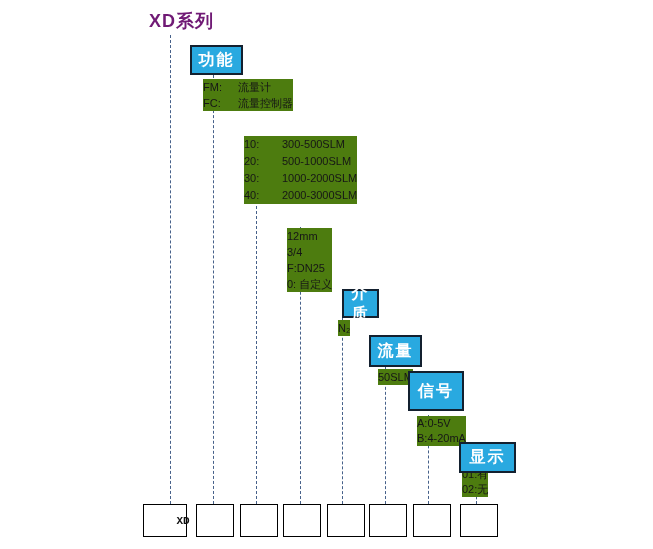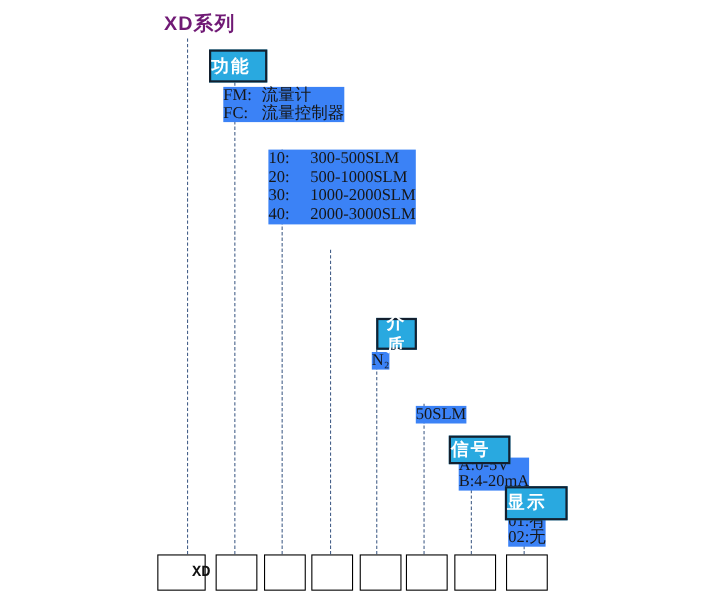--- a/index.html
+++ b/index.html
@@ -10,40 +10,40 @@
   .title{
     position:absolute;left:149px;top:9px;font-size:18px;font-weight:bold;
     color:#701a75;letter-spacing:1px;z-index:4;
   }
   .vline{
     position:absolute;width:0;border-left:1px dashed #46618a;z-index:1;
   }
   .catbox{
     position:absolute;background:#29a9e0;border:2px solid #13202f;
     color:#ffffff;font-weight:bold;font-size:16px;letter-spacing:2px;
-    display:flex;align-items:center;z-index:3;
+    display:flex;align-items:center;justify-content:center;z-index:3;
     box-sizing:border-box;text-align:center;
   }
   .opts{
-    position:absolute;z-index:2;background:#3b82f6;color:#161616;
-    font-family:Liberation Serif, serif;
-    font-size:15px;white-space:nowrap;
+    position:absolute;z-index:2;background:#4d7c0f;color:#161616;
+    font-family:Liberation Sans, sans-serif;
+    font-size:11px;white-space:nowrap;
   }
   .opt-row{display:flex;line-height:16px;}
   .opt-row .k{display:inline-block;}
   .opts.kw35 .k{width:35px;}
   .opts.kw38 .k{width:38px;}
   .opts.lh15 .opt-row{line-height:15px;}
   .opts.lh17 .opt-row{line-height:17px;}
   .slot{
     position:absolute;top:504px;height:33px;background:#ffffff;
     border:1px solid #000000;box-sizing:border-box;z-index:3;
     display:flex;align-items:center;justify-content:center;
     font-family:"Liberation Mono","DejaVu Sans Mono",monospace;
-    font-size:14px;font-weight:bold;color:#111111;padding-left:36px;
+    font-size:11px;font-weight:bold;color:#111111;padding-left:36px;
   }
 </style>
 </head>
 <body>
 
 <div class="canvas">
 
   <div class="title">XD系列</div>
 
   <div class="vline" style="left:170px;top:35px;height:469px"></div>
@@ -81,37 +81,54 @@
     <div class="opt-row">
       <span class="k">30:</span>
       <span class="v">1000-2000SLM</span>
     </div>
     <div class="opt-row">
       <span class="k">40:</span>
       <span class="v">2000-3000SLM</span>
     </div>
   </div>
 
+  <div class="opts" style="left:287px;top:228px">
+    <div class="opt-row">
+      <span class="k">12mm</span>
+    </div>
+    <div class="opt-row">
+      <span class="k">3/4</span>
+    </div>
+    <div class="opt-row">
+      <span class="k">F:DN25</span>
+    </div>
+    <div class="opt-row">
+      <span class="k">0: 自定义</span>
+    </div>
+  </div>
 
   <div class="catbox" style="left:342px;top:289px;width:37px;height:29px">
     <span>介质</span>
   </div>
   <div class="opts" style="left:338px;top:320px">
     <div class="opt-row">
       <span class="k">N₂</span>
     </div>
   </div>
 
+  <div class="catbox" style="left:369px;top:335px;width:53px;height:32px">
+    <span>流量</span>
+  </div>
   <div class="opts" style="left:378px;top:369px">
     <div class="opt-row">
       <span class="k">50SLM</span>
     </div>
   </div>
 
-  <div class="catbox" style="left:408px;top:396px;width:56px;height:26px">
+  <div class="catbox" style="left:408px;top:371px;width:56px;height:40px">
     <span>信号</span>
   </div>
   <div class="opts lh15" style="left:417px;top:416px">
     <div class="opt-row">
       <span class="k">A:0-5V</span>
     </div>
     <div class="opt-row">
       <span class="k">B:4-20mA</span>
     </div>
   </div>

